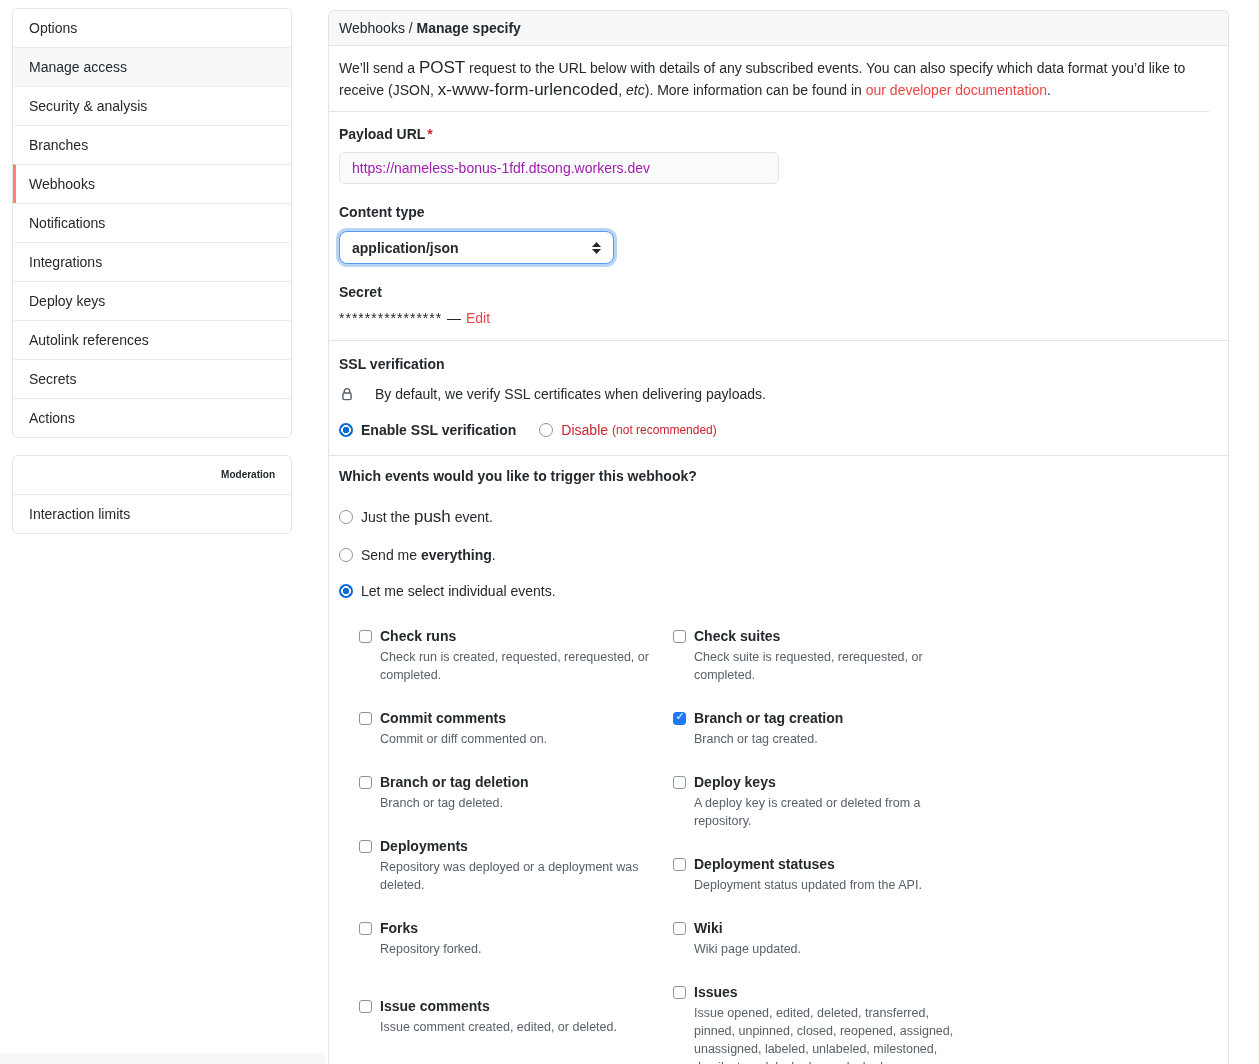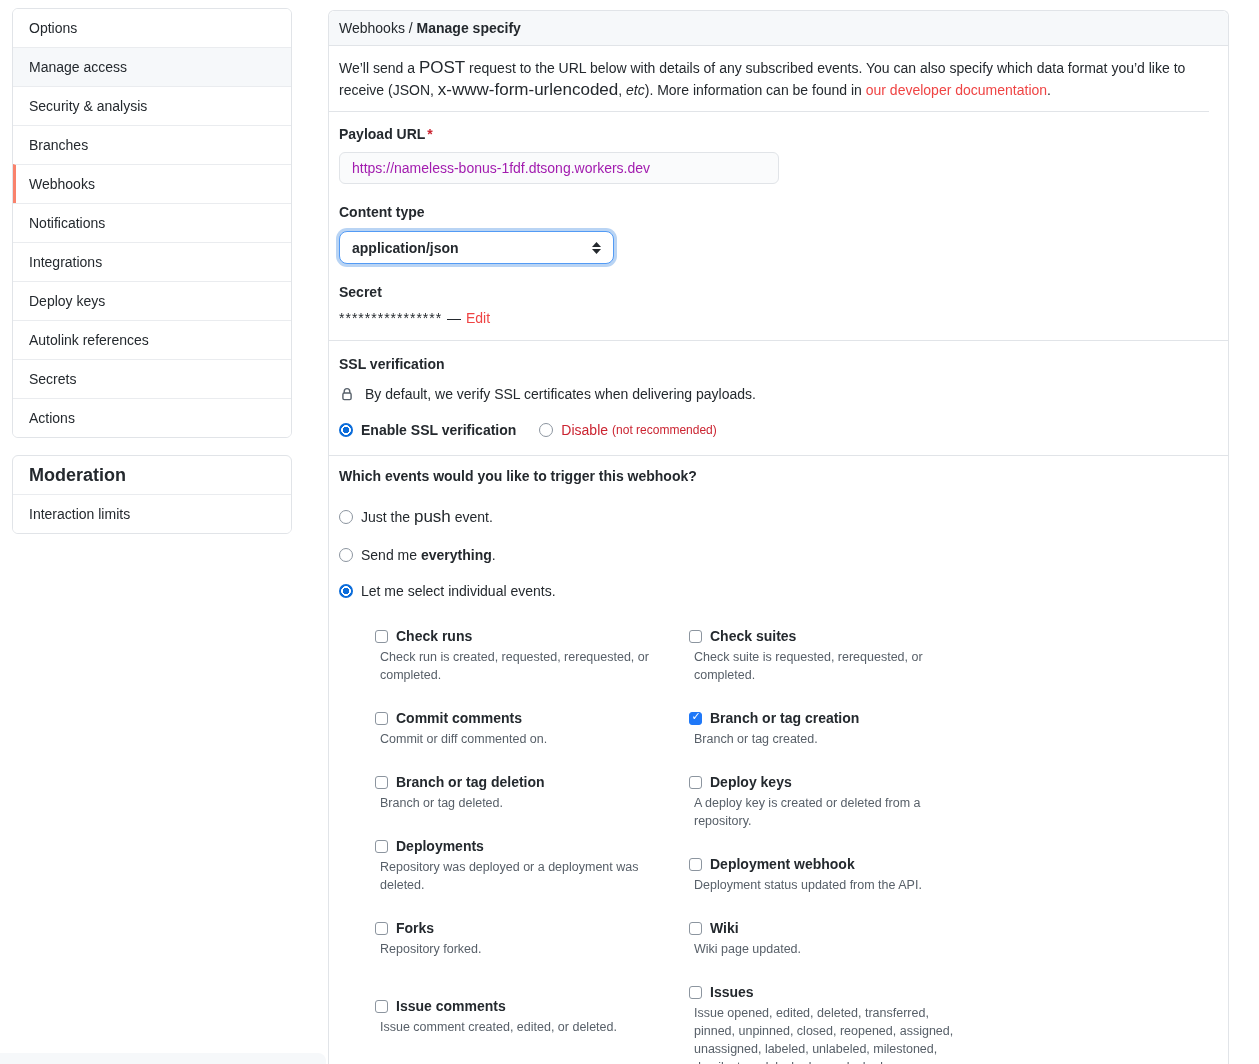--- a/index.html
+++ b/index.html
@@ -9,21 +9,21 @@
   a { color:#ef4444; text-decoration:none; cursor:pointer; }
 
   
   .sidebar { position:absolute; left:12px; top:8px; width:280px; }
   .side-box { border:1px solid #e1e4e8; border-radius:6px; background:#fff; overflow:hidden; }
   .side-box + .side-box { margin-top:17px; }
   .side-item { padding:10px 16px; font-size:14px; line-height:18px; border-top:1px solid #eaecef; cursor:pointer; background:#fff; }
   .side-item:first-child { border-top:none; }
   .side-item.active-bg { background:#f6f8fa; }
   .side-item.current { border-left:3px solid #f9826c; padding-left:13px; }
-  .side-header { padding:10px 16px; font-size:18px; line-height:18px; font-weight:700; }
+  .side-header { padding:10px 16px; font-size:10px; line-height:18px; font-weight:700;text-align:right; }
 
   
   .main-box { position:absolute; left:328px; top:10px; width:901px; border:1px solid #e1e4e8; border-radius:6px 6px 0 0; border-bottom:none; background:#fff; }
   .box-header { background:#f6f8fa; border-bottom:1px solid #e1e4e8; border-radius:6px 6px 0 0; padding:8px 10px; font-size:14px; line-height:18px; }
   .box-header .crumb-parent { color:#24292e; }
   .box-header .title { font-weight:700; }
   .box-desc { padding:11px 10px 10px 10px; border-bottom:1px solid #e1e4e8; font-size:14px; line-height:21px; max-width:880px; }
   .section { padding:0 10px; border-bottom:1px solid #e1e4e8; }
   .section:last-child { border-bottom:none; }
 
@@ -33,36 +33,36 @@
     font-size:14px; color:#a21caf; background:#fafbfc; border:1px solid #e1e4e8; border-radius:6px; outline:none;
     font-family:"Liberation Sans","DejaVu Sans",sans-serif; }
   .select { margin-top:8px; width:275px; height:33px; background:#fff; border:1px solid #539bf5;
     border-radius:8px; box-shadow:0 0 0 3px rgba(3,102,214,0.28); display:flex; align-items:center;
     justify-content:space-between; padding:0 12px; font-size:14px; cursor:pointer;font-weight:bold; }
   .secret-line { margin-top:7px; font-size:14px; letter-spacing:1px; }
   .secret-line .dash { letter-spacing:normal; color:#24292e; }
   .secret-line a { letter-spacing:normal; }
 
   .ssl-heading { padding-top:13px; font-size:14px; font-weight:700; line-height:21px; }
-  .lock-row { margin-top:11px; display:flex; align-items:center; gap:10px; font-size:14px; }
+  .lock-row { margin-top:11px; display:flex; align-items:center; gap:20px; font-size:14px; }
   .radio-row { margin-top:20px; margin-bottom:17px; display:flex; align-items:center; font-size:14px; }
   .radio { width:14px; height:14px; border:1px solid #8c959f; border-radius:50%; background:#fff; display:inline-block; flex:none; cursor:pointer; }
   .radio.checked { border:none; background:radial-gradient(circle,#0b6cda 0 3.1px,#fff 3.3px 4.7px,#0b6cda 4.9px 100%); }
   .rlabel { margin-left:8px; }
   .bold { font-weight:700; }
   .danger { color:#cb2431; }
   .danger-note { font-size:12px; color:#cb2431; margin-left:4px; }
 
   .events-q { padding-top:10px; font-size:14px; font-weight:700; line-height:21px; }
   .event-radio { margin-top:20px; display:flex; align-items:center; font-size:14px; }
   .events-grid { display:flex; margin-top:27px; padding-left:20px; padding-bottom:8px; }
   .events-col { width:300px; }
   .events-col + .events-col { margin-left:14px; }
   .event-item { margin-bottom:24px; }
-  .event-row { display:flex; align-items:center;margin-left:16px; }
+  .event-row { display:flex; align-items:center; }
   .checkbox { width:13px; height:13px; border:1px solid #8c959f; border-radius:3px; background:#fff; flex:none; cursor:pointer; position:relative; }
   .checkbox.checked { background:#1f78f8; border-color:#1f78f8; }
   .checkbox.checked::after { content:"✓"; position:absolute; left:1.5px; top:-2.5px; color:#fff; font-size:11px; font-weight:700; }
   .event-label { margin-left:8px; font-size:14px; font-weight:700; line-height:20px; }
   .event-desc { margin-left:21px; margin-top:2px; font-size:12.5px; line-height:18px; color:#586069; max-width:272px; }
 
   .bottom-strip { position:absolute; left:0; bottom:0; width:326px; height:11px; background:#f6f8fa; border-top-right-radius:8px; }
   .arrows { display:flex; flex-direction:column; align-items:center; gap:2px; }
 </style>
 </head>
@@ -223,21 +223,21 @@
         <div class="event-item">
           <div class="event-row">
               <span class="checkbox"></span>
               <span class="event-label">Deploy keys</span>
             </div>
           <div class="event-desc">A deploy key is created or deleted from a repository.</div>
         </div>
         <div class="event-item">
           <div class="event-row">
               <span class="checkbox"></span>
-              <span class="event-label">Deployment webhook</span>
+              <span class="event-label">Deployment statuses</span>
             </div>
           <div class="event-desc">Deployment status updated from the API.</div>
         </div>
         <div class="event-item">
           <div class="event-row">
               <span class="checkbox"></span>
               <span class="event-label">Wiki</span>
             </div>
           <div class="event-desc">Wiki page updated.</div>
         </div>

